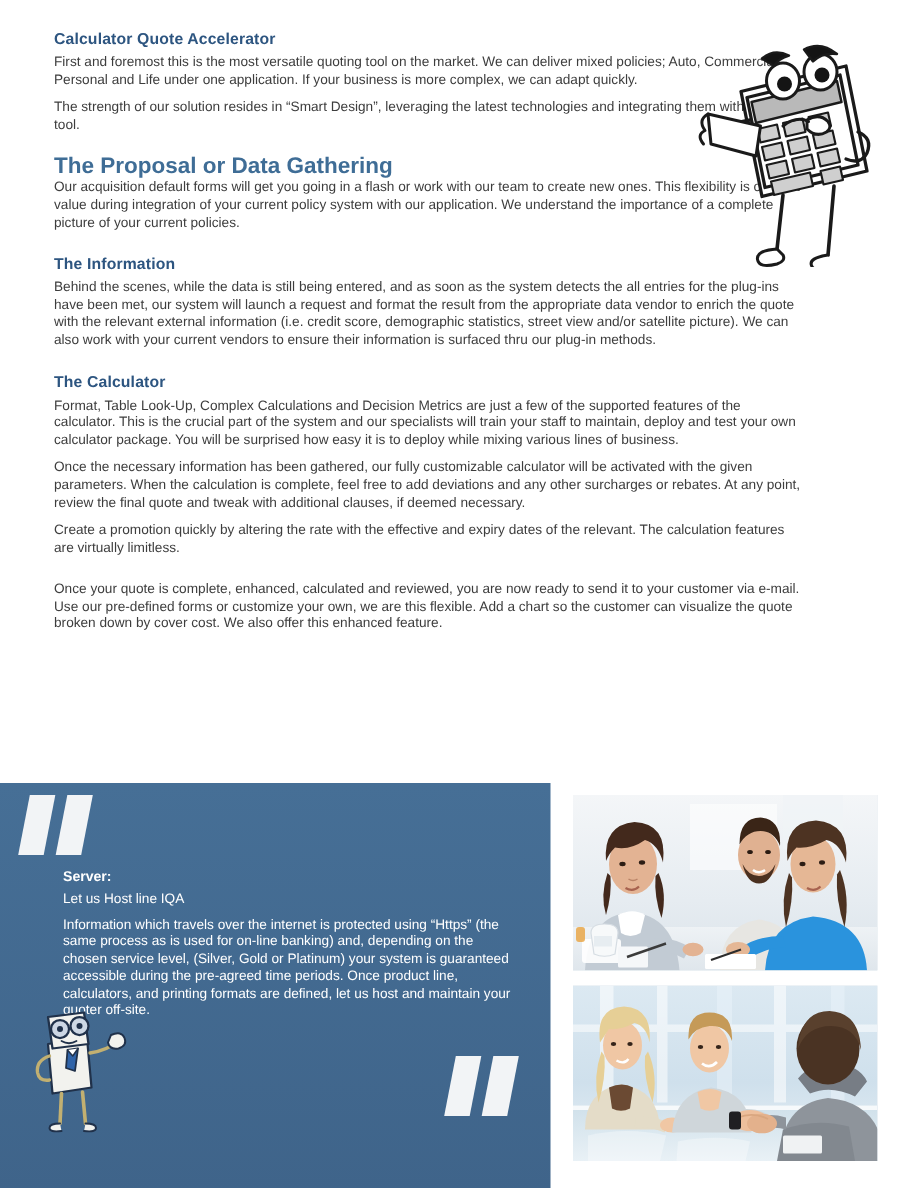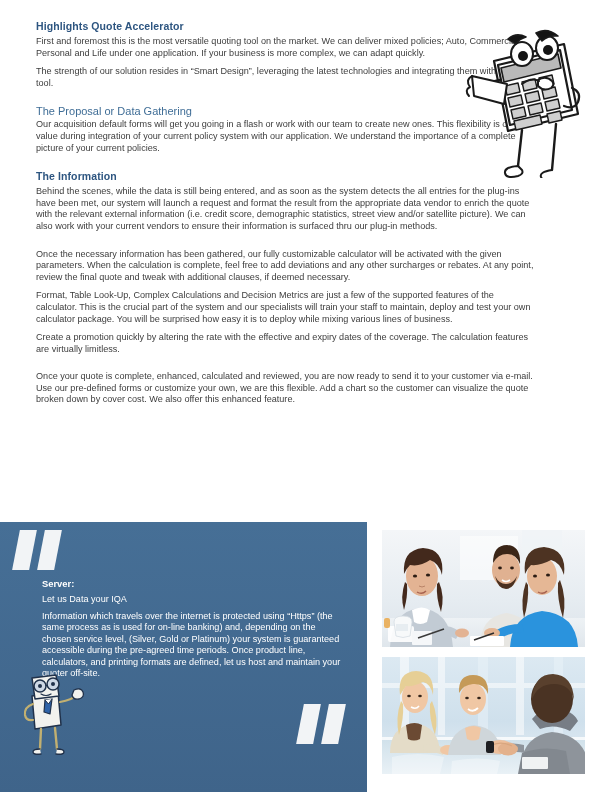--- a/index.html
+++ b/index.html
@@ -32,22 +32,22 @@
 
   h2.sec-head {
     font-size: 10.5px;
     font-weight: bold;
     color: #2d5580;
     margin: 0 0 3px 0;
     letter-spacing: 0.1px;
     line-height: 13px;
   }
   h3.sub-head {
-    font-size: 11px;
-    font-weight: normal;
+    font-size: 15px;
+    font-weight: bold;
     color: #3f6d96;
     margin: 0 0 2px 0;
     line-height: 12px;
   }
   p.body {
     font-size: 9.1px;
     line-height: 11.6px;
     margin: 0 0 7px 0;
     color: #3d3d3d;
     text-align: left;
@@ -156,39 +156,40 @@
   .photo svg { display: block; width: 100%; height: 100%; }
 </style>
 </head>
 <body>
 
 <div class="page">
 
   <div class="content">
 
     <div class="block">
-      <h2 class="sec-head">Highlights Quote Accelerator</h2>
+      <h2 class="sec-head">Calculator Quote Accelerator</h2>
       <p class="body">First and foremost this is the most versatile quoting tool on the market. We can deliver mixed policies; Auto, Commercial, Personal and Life under one application. If your business is more complex, we can adapt quickly.</p>
       <p class="body last">The strength of our solution resides in “Smart Design”, leveraging the latest technologies and integrating them within one tool.</p>
     </div>
 
     <div class="block">
       <h3 class="sub-head">The Proposal or Data Gathering</h3>
       <p class="body last">Our acquisition default forms will get you going in a flash or work with our team to create new ones. This flexibility is of great value during integration of your current policy system with our application. We understand the importance of a complete picture of your current policies.</p>
     </div>
 
     <div class="block">
       <h2 class="sec-head">The Information</h2>
       <p class="body last">Behind the scenes, while the data is still being entered, and as soon as the system detects the all entries for the plug-ins have been met, our system will launch a request and format the result from the appropriate data vendor to enrich the quote with the relevant external information (i.e. credit score, demographic statistics, street view and/or satellite picture). We can also work with your current vendors to ensure their information is surfaced thru our plug-in methods.</p>
     </div>
 
     <div class="block">
+      <h2 class="sec-head">The Calculator</h2>
+      <p class="body">Format, Table Look-Up, Complex Calculations and Decision Metrics are just a few of the supported features of the calculator. This is the crucial part of the system and our specialists will train your staff to maintain, deploy and test your own calculator package. You will be surprised how easy it is to deploy while mixing various lines of business.</p>
       <p class="body">Once the necessary information has been gathered, our fully customizable calculator will be activated with the given parameters. When the calculation is complete, feel free to add deviations and any other surcharges or rebates. At any point, review the final quote and tweak with additional clauses, if deemed necessary.</p>
-      <p class="body">Format, Table Look-Up, Complex Calculations and Decision Metrics are just a few of the supported features of the calculator. This is the crucial part of the system and our specialists will train your staff to maintain, deploy and test your own calculator package. You will be surprised how easy it is to deploy while mixing various lines of business.</p>
-      <p class="body last">Create a promotion quickly by altering the rate with the effective and expiry dates of the coverage. The calculation features are virtually limitless.</p>
+      <p class="body last">Create a promotion quickly by altering the rate with the effective and expiry dates of the relevant. The calculation features are virtually limitless.</p>
     </div>
 
     <div class="block">
       <p class="body last">Once your quote is complete, enhanced, calculated and reviewed, you are now ready to send it to your customer via e-mail. Use our pre-defined forms or customize your own, we are this flexible. Add a chart so the customer can visualize the quote broken down by cover cost. We also offer this enhanced feature.</p>
     </div>
 
   </div>
 
   <div class="calc-mascot">
     <svg viewBox="0 0 150 160" xmlns="http://www.w3.org/2000/svg">
@@ -240,21 +241,21 @@
 
   <div class="blue-panel">
 
     <div class="qmark-open">
       <div class="qm-bar b1"></div>
       <div class="qm-bar b2"></div>
     </div>
 
     <div class="panel-text">
       <p class="panel-title">Server:</p>
-      <p class="panel-sub">Let us Data your IQA</p>
+      <p class="panel-sub">Let us Host line IQA</p>
       <p class="panel-body">Information which travels over the internet is protected using “Https” (the same process as is used for on-line banking) and, depending on the chosen service level, (Silver, Gold or Platinum) your system is guaranteed accessible during the pre-agreed time periods. Once product line, calculators, and printing formats are defined, let us host and maintain your quoter off-site.</p>
     </div>
 
     <div class="qmark-close">
       <div class="qm-bar b1"></div>
       <div class="qm-bar b2"></div>
     </div>
   </div>
 
   <div class="guy-mascot">

